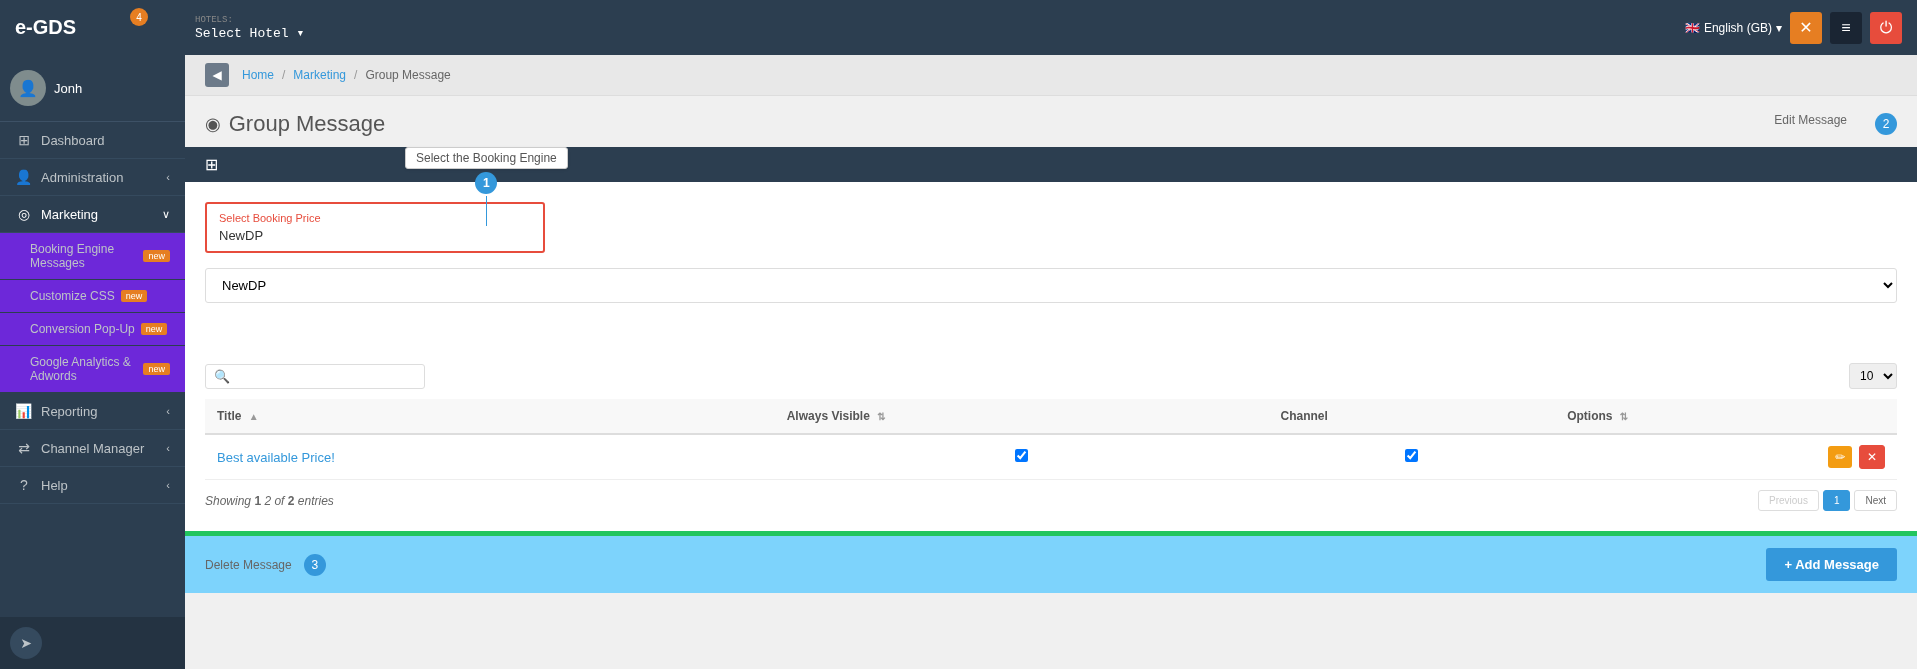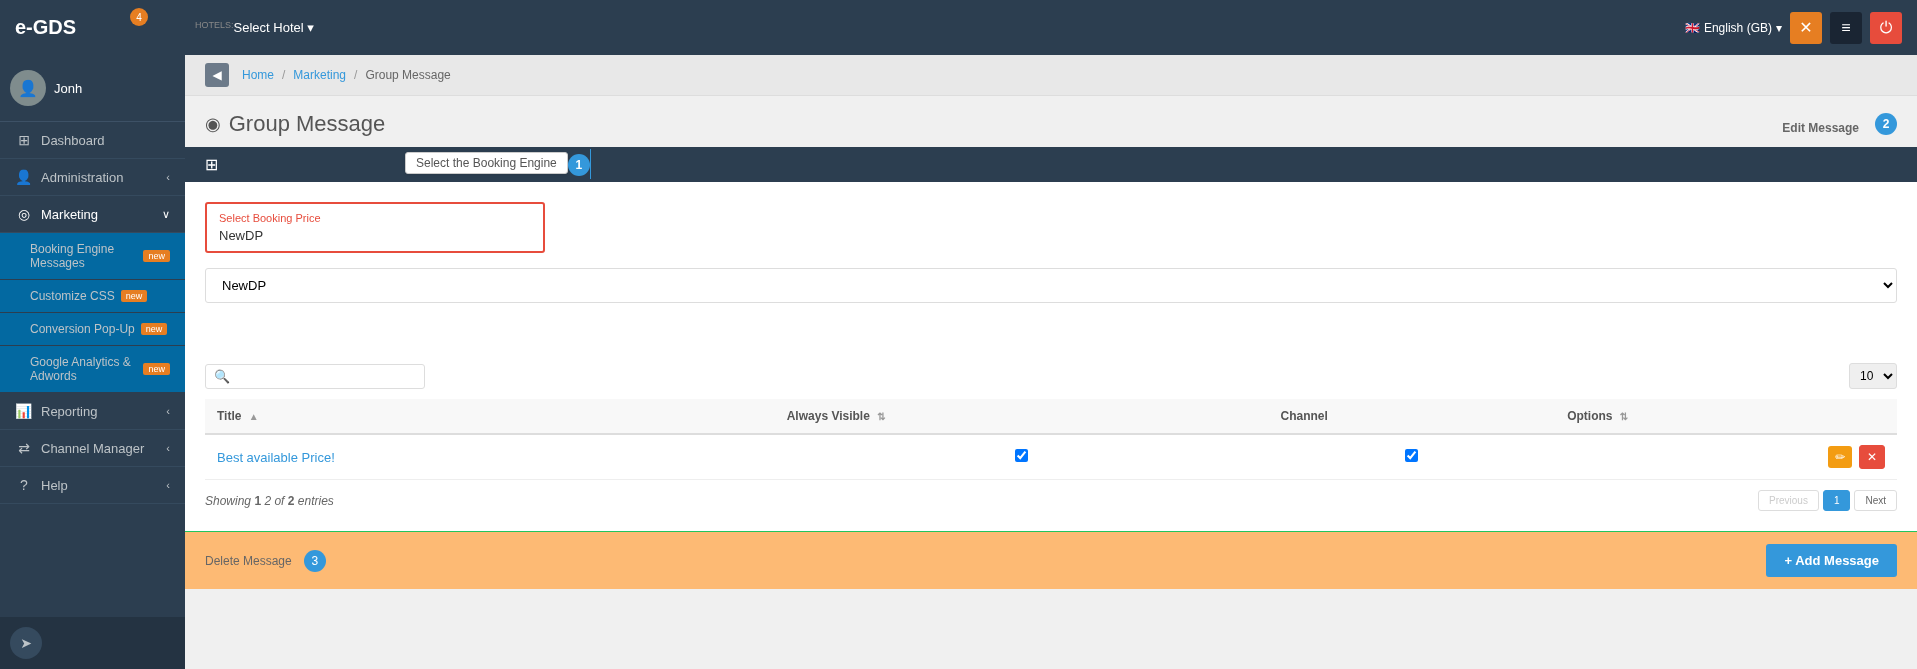--- a/index.html
+++ b/index.html
@@ -32,20 +32,22 @@
       font-size: 10px;
       display: flex; align-items: center; justify-content: center;
       position: absolute;
       top: 8px; left: 130px;
     }
     .top-navbar .hotel-selector {
       color: #aaa;
       font-size: 11px;
       cursor: pointer;
       display: flex;
+      flex-direction: column;
+      font-family: Liberation Mono, monospace;
     }
     .top-navbar .hotel-selector span.label {
       font-size: 9px;
       text-transform: uppercase;
       color: #888;
     }
     .top-navbar .hotel-selector span.value {
       color: #fff;
       font-size: 13px;
     }
@@ -117,21 +119,21 @@
       width: 18px; text-align: center;
     }
     .sidebar-item .chevron {
       margin-left: auto;
       font-size: 11px;
     }
     .sidebar-item.active-section {
       color: #fff;
     }
     .sidebar-submenu {
-      background: #0369a1;
+      background: #6d28d9;
     }
     .sidebar-submenu .sub-item {
       display: flex;
       align-items: center;
       padding: 9px 15px 9px 30px;
       color: #bdc3c7;
       cursor: pointer;
       font-size: 12px;
       border-bottom: 1px solid #2c3e50;
     }
@@ -393,22 +395,22 @@
     }
     .pagination .page-btn.active {
       background: #3498db;
       color: #fff;
       border-color: #3498db;
     }
     .pagination .page-btn.disabled { color: #ccc; cursor: not-allowed; }
 
     
     .bottom-bar {
-      background: #fdba74;
-      border-top: 1px solid #22c55e;
+      background: #7dd3fc;
+      border-top: 5px solid #22c55e;
       padding: 12px 20px;
       display: flex;
       align-items: center;
       justify-content: flex-end;
       gap: 10px;
     }
     .btn-add-message {
       background: #3498db;
       color: #fff;
       border: none;
@@ -547,34 +549,34 @@
     <span><a href="#">Marketing</a></span>
     <span class="sep">/</span>
     <span>Group Message</span>
   </div>
 
   <div class="page-header">
     <div class="page-title">
       <span class="radio-icon">◉</span>
       <span>Group Message</span>
     </div>
-    <div style="display:flex; align-items:flex-end; gap:10px;font-weight:bold;">
+    <div style="display:flex; align-items:flex-start; gap:22px;">
       <span class="edit-message-label">Edit Message</span>
       <span class="step-badge">2</span>
     </div>
   </div>
 
   <div class="toolbar-bar">
     <span class="grid-icon">⊞</span>
   </div>
 
   <div class="content-area">
 
     <div style="position:relative; margin-bottom: 60px;">
-      <div style="position:absolute; top:-55px; left:200px; display:flex; flex-direction:row; align-items:center; pointer-events:none; z-index:10;">
+      <div style="position:absolute; top:-55px; left:200px; display:flex; flex-direction:column; align-items:center; pointer-events:none; z-index:10;">
         <div style="background:#fff; border:1px solid #ccc; border-radius:3px; padding:3px 10px; font-size:12px; color:#555; box-shadow:0 1px 3px rgba(0,0,0,0.1); white-space:nowrap;">Select the Booking Engine</div>
         <div style="display:flex; align-items:center; gap:4px; margin-top:3px;">
           <div style="background:#3498db; color:#fff; border-radius:50%; width:22px; height:22px; font-size:12px; display:flex; align-items:center; justify-content:center; font-weight:bold;">1</div>
         </div>
         <div style="width:1px; height:30px; background:#3498db; margin-top:2px;"></div>
       </div>
 
       
       <div class="booking-engine-section">
         <div class="field-label">Select Booking Price</div>

